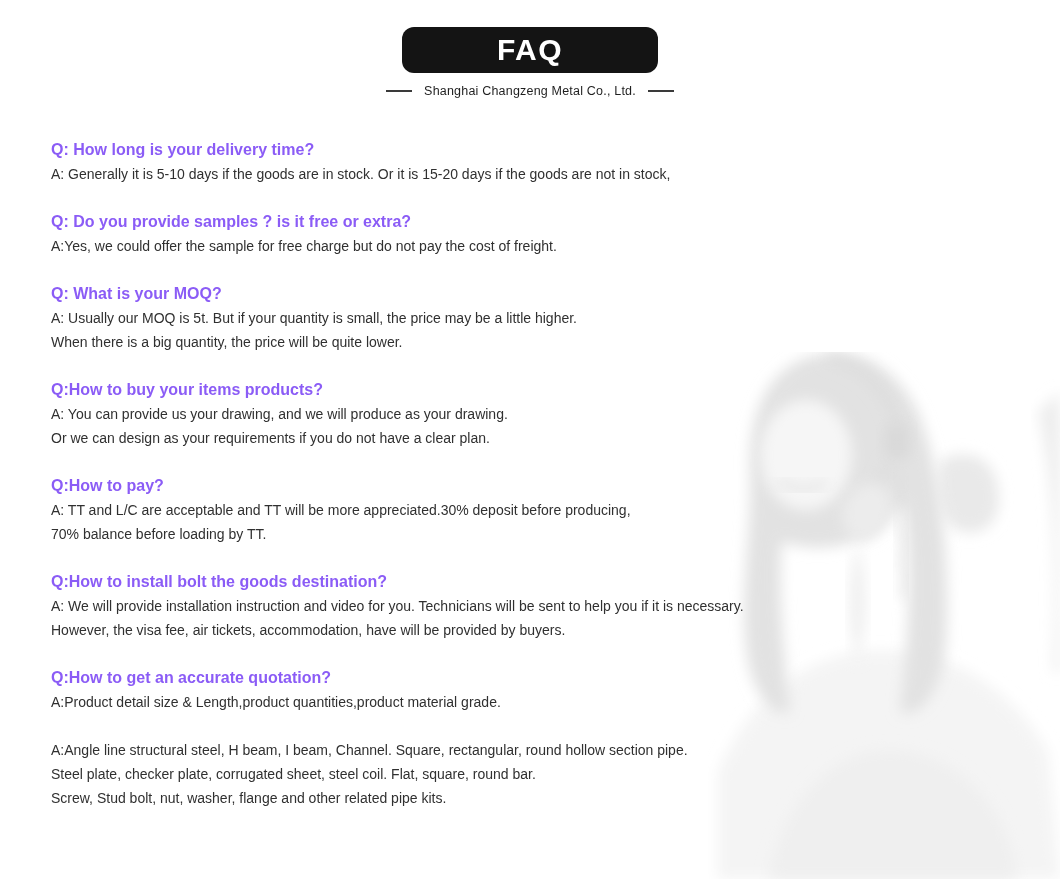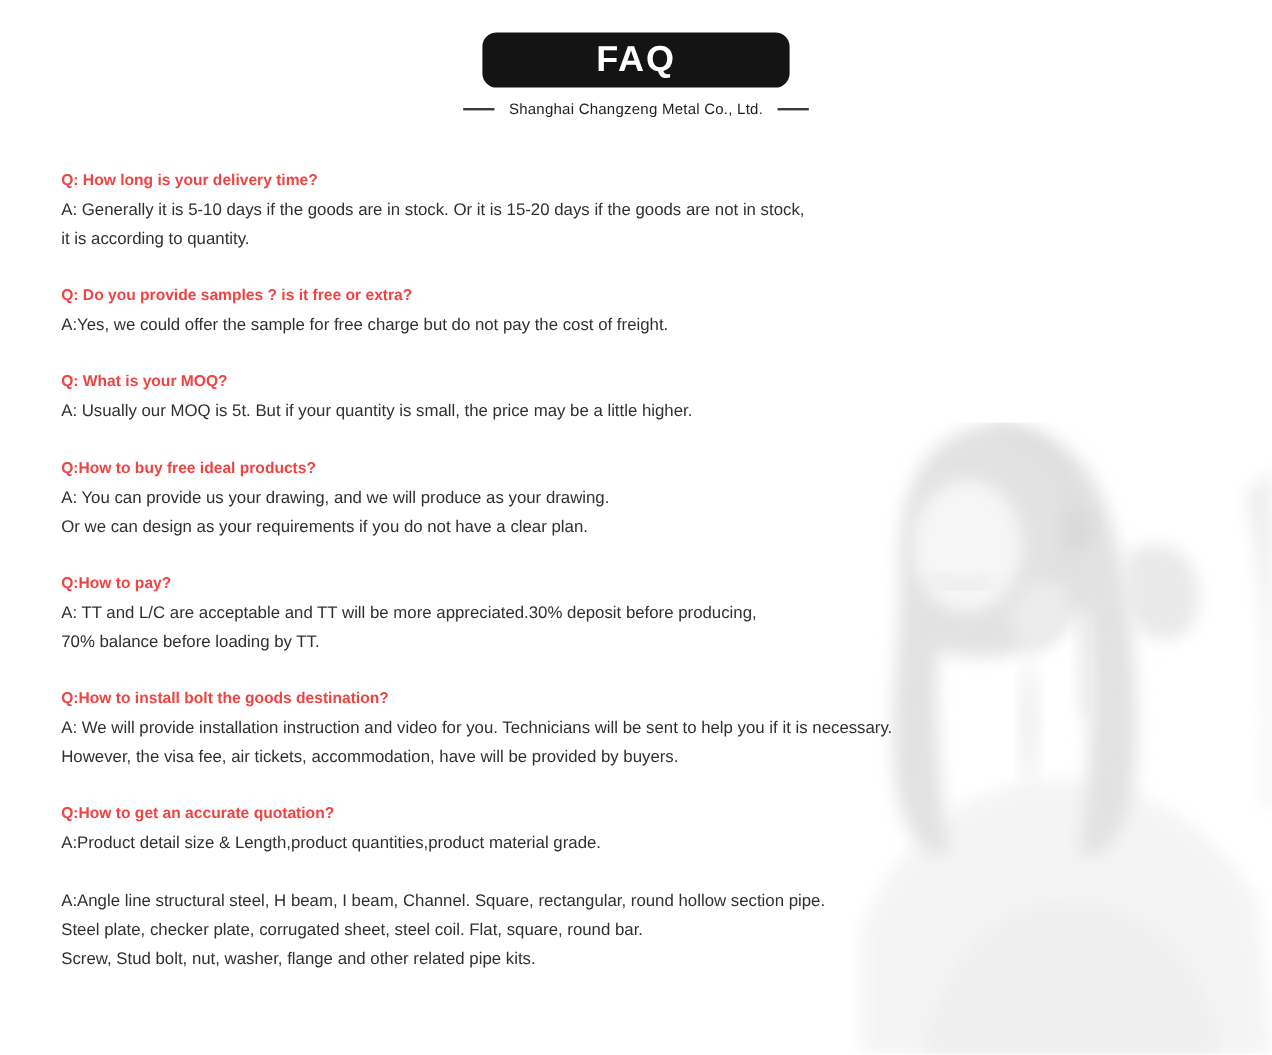--- a/index.html
+++ b/index.html
@@ -60,24 +60,24 @@
     position: relative;
     z-index: 2;
     margin-top: 39px;
     padding-left: 51px;
     padding-right: 40px;
   }
   .faq-item { margin-bottom: 24px; }
   .faq-item:last-child { margin-bottom: 0; }
 
   .faq-question {
-    font-size: 13px;
+    font-size: 16px;
     line-height: 24px;
     font-weight: bold;
-    color: #ef4444;
+    color: #8b5cf6;
   }
   .faq-answer-line {
     font-size: 14px;
     line-height: 24px;
     color: #303030;
   }
 
   
   .watermark {
     position: absolute;
@@ -136,35 +136,35 @@
       <span class="company-name">Shanghai Changzeng Metal Co., Ltd.</span>
       <span class="dash-line"></span>
     </div>
   </div>
 
   <div class="faq-list">
 
     <div class="faq-item">
       <div class="faq-question">Q: How long is your delivery time?</div>
       <div class="faq-answer-line">A: Generally it is 5-10 days if the goods are in stock. Or it is 15-20 days if the goods are not in stock,</div>
-      <div class="faq-answer-line">it is according to quantity.</div>
     </div>
 
     <div class="faq-item">
       <div class="faq-question">Q: Do you provide samples ? is it free or extra?</div>
       <div class="faq-answer-line">A:Yes, we could offer the sample for free charge but do not pay the cost of freight.</div>
     </div>
 
     <div class="faq-item">
       <div class="faq-question">Q: What is your MOQ?</div>
       <div class="faq-answer-line">A: Usually our MOQ is 5t. But if your quantity is small, the price may be a little higher.</div>
+      <div class="faq-answer-line">When there is a big quantity, the price will be quite lower.</div>
     </div>
 
     <div class="faq-item">
-      <div class="faq-question">Q:How to buy free ideal products?</div>
+      <div class="faq-question">Q:How to buy your items products?</div>
       <div class="faq-answer-line">A: You can provide us your drawing, and we will produce as your drawing.</div>
       <div class="faq-answer-line">Or we can design as your requirements if you do not have a clear plan.</div>
     </div>
 
     <div class="faq-item">
       <div class="faq-question">Q:How to pay?</div>
       <div class="faq-answer-line">A: TT and L/C are acceptable and TT will be more appreciated.30% deposit before producing,</div>
       <div class="faq-answer-line">70% balance before loading by TT.</div>
     </div>
 

